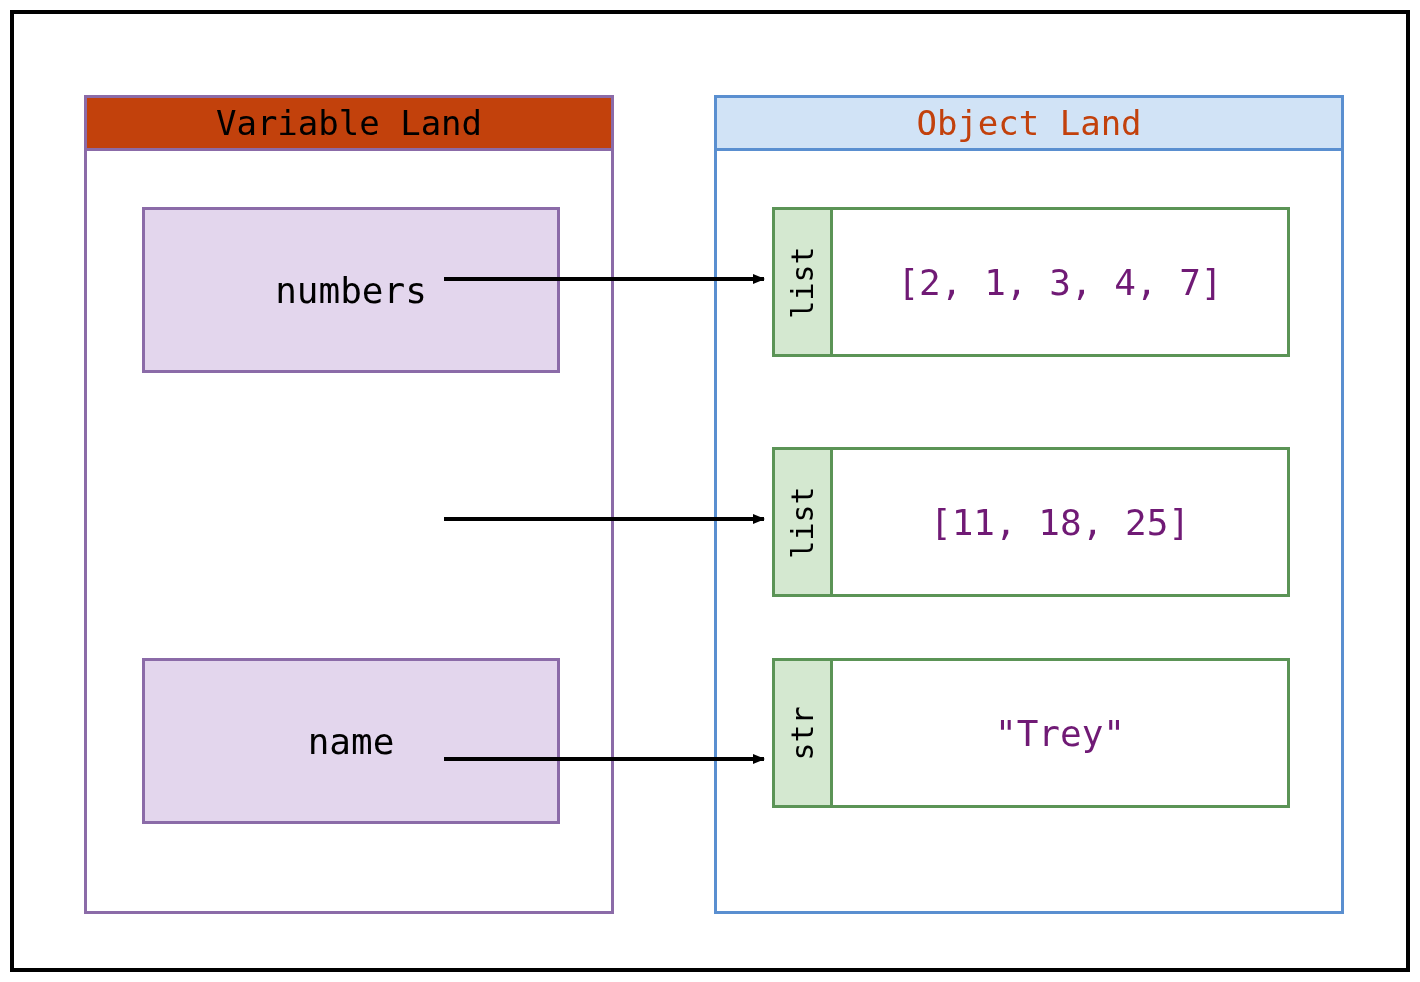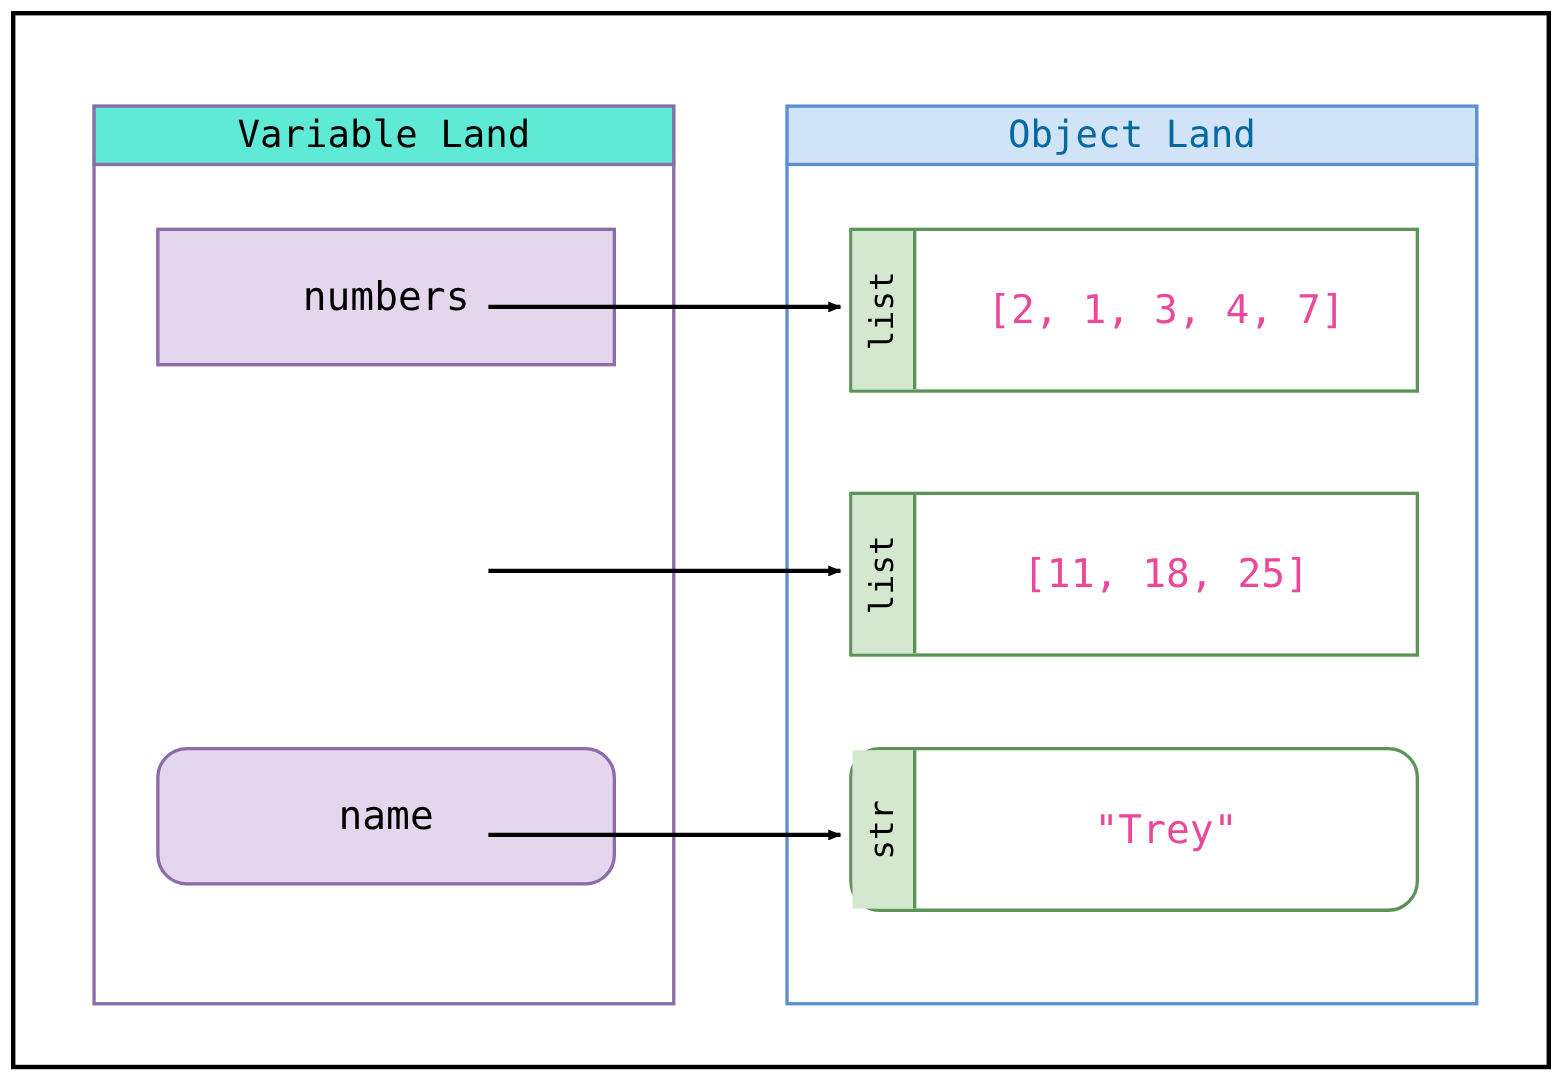--- a/index.html
+++ b/index.html
@@ -38,41 +38,41 @@
     font-size: 34px;
   }
   .variable-panel {
     left: 70px;
     top: 130px;
     width: 530px;
     height: 770px;
     border-color: #8b6ba8;
   }
   .variable-panel .panel-title {
-    background: #5eead4;
+    background: #c2410c;
     border-color: #8b6ba8;
     color: #000;
   }
   .object-panel {
     left: 700px;
     top: 130px;
     width: 630px;
     height: 770px;
     border-color: #5a8fd0;
   }
   .object-panel .panel-title {
     background: #d1e3f6;
     border-color: #5a8fd0;
-    color: #0369a1;
+    color: #c2410c;
   }
   .var-box {
     position: absolute;
     left: 55px;
     width: 418px;
-    height: 126px;
+    height: 166px;
     background: #e3d6ed;
     border: 3px solid #8b6ba8;
     display: flex;
     align-items: center;
     justify-content: center;
     font-size: 36px;
     color: #000;
   }
   .obj-box {
     position: absolute;
@@ -97,26 +97,26 @@
     font-size: 30px;
     color: #000;
     white-space: nowrap;
   }
   .obj-value {
     flex: 1;
     display: flex;
     align-items: center;
     justify-content: center;
     font-size: 36px;
-    color: #ec4899;
+    color: #701a75;
     padding: 0 8px;
   }
   .row1 { top: 60px; }
   .row2 { top: 300px; }
-  .row3 { top: 532px; border-radius: 28px; }
+  .row3 { top: 511px; }
 
   svg.arrows {
     position: absolute;
     left: 0;
     top: 0;
     width: 100%;
     height: 100%;
     pointer-events: none;
   }
 </style>

